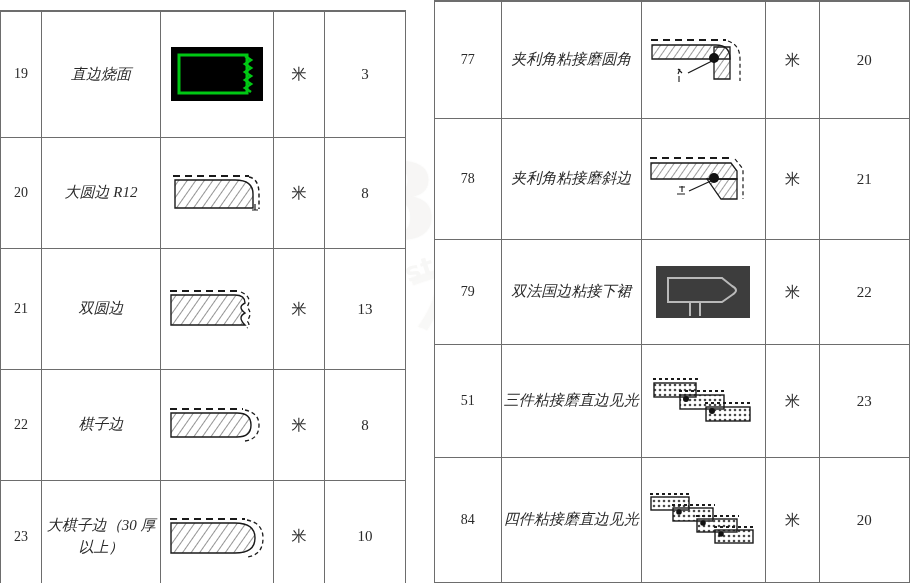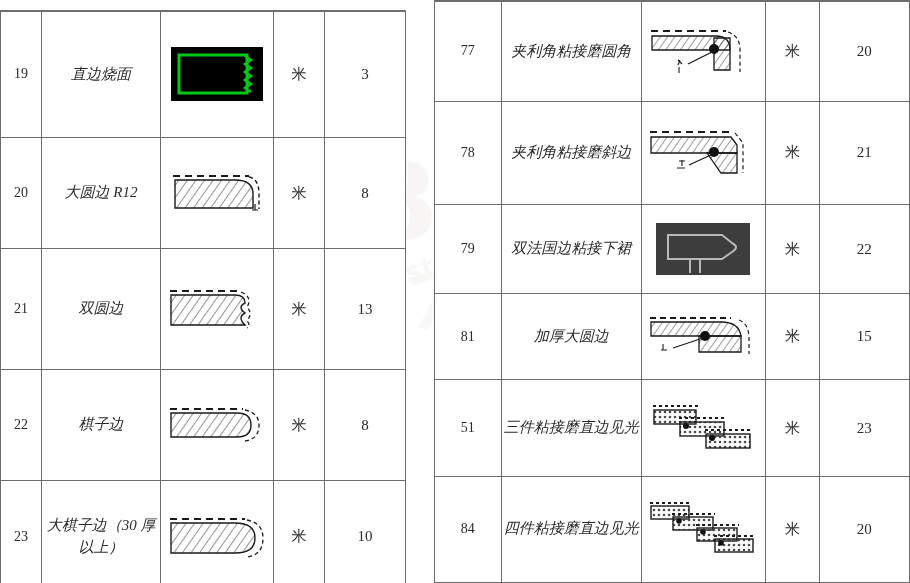--- a/index.html
+++ b/index.html
@@ -314,44 +314,20 @@
               <path d="M12 12 H66 L76 20 Q84 24 76 29 L66 36 H12 Z" fill="none" stroke="#b9b9b9" stroke-width="2"></path>
               <path d="M34 36 V50 M44 36 V50" fill="none" stroke="#b9b9b9" stroke-width="2"></path>
             </svg>
           </div>
         </td>
         <td class="c-unit">米</td>
         <td class="c-price">22</td>
       </tr>
 
 
-      <tr>
-        <td class="c-no">81</td>
-        <td class="c-name">加厚大圆边</td>
-        <td class="figcell">
-          <div class="fig">
-            <svg width="112" height="50" viewBox="0 0 112 50">
-              <defs>
-                <pattern id="r4" width="6" height="6" patternUnits="userSpaceOnUse" patternTransform="rotate(35)">
-                  <line x1="0" y1="0" x2="0" y2="6" stroke="#3a3a3a" stroke-width="1"></line>
-                </pattern>
-              </defs>
-              <path d="M4 10 H74 Q92 10 94 24 H4 Z" fill="url(#r4)" stroke="#1a1a1a" stroke-width="1.3"></path>
-              <path d="M52 24 H94 V40 H52 Z" fill="url(#r4)" stroke="#1a1a1a" stroke-width="1.3"></path>
-              <path d="M3 6 H84" stroke="#1a1a1a" stroke-width="2" stroke-dasharray="6 4"></path>
-              <path d="M92 8 Q102 12 102 26 V42" fill="none" stroke="#1a1a1a" stroke-width="1.2" stroke-dasharray="4 3"></path>
-              <circle cx="58" cy="24" r="5" fill="#111"></circle>
-              <path d="M56 26 L26 36" stroke="#1a1a1a" stroke-width="1.3"></path>
-              <path d="M16 32 v6 M14 38 h6" stroke="#1a1a1a" stroke-width="1.1"></path>
-            </svg>
-          </div>
-        </td>
-        <td class="c-unit">米</td>
-        <td class="c-price">15</td>
-      </tr>
 
 
       <tr>
         <td class="c-no">51</td>
         <td class="c-name">三件粘接磨直边见光</td>
         <td class="figcell">
           <div class="fig">
             <svg width="110" height="56" viewBox="0 0 110 56">
               <defs>
                 <pattern id="r6" width="5" height="5" patternUnits="userSpaceOnUse">

